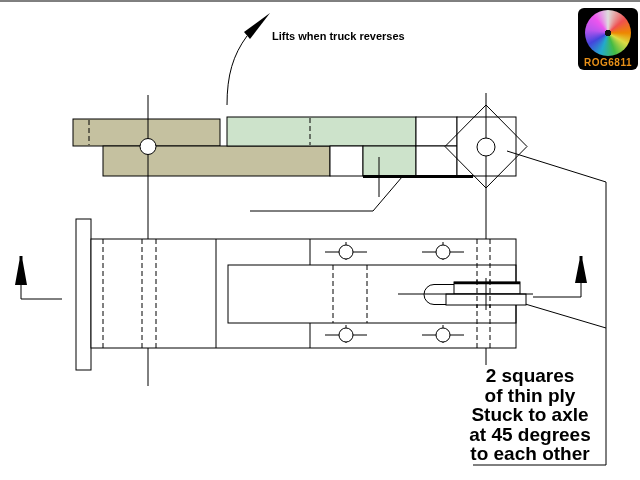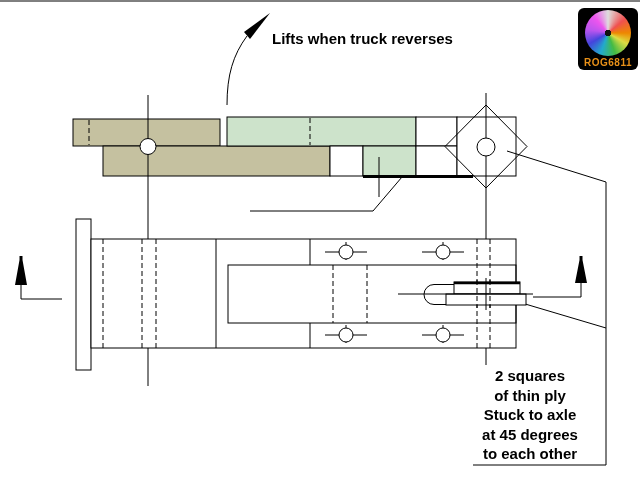--- a/index.html
+++ b/index.html
@@ -10,23 +10,23 @@
   svg{position:absolute;left:0;top:0;}
   .ln{stroke:#000;stroke-width:1;fill:none;}
   .dash{stroke:#000;stroke-width:1;fill:none;stroke-dasharray:5 3;}
   .sdash{stroke:#000;stroke-width:1;fill:none;stroke-dasharray:3 2;}
   .thick{stroke:#000;stroke-width:3;fill:none;}
   .part{stroke:#000;stroke-width:1;}
   .whitefill{fill:#fff;stroke:#000;stroke-width:1;}
   .nofill{fill:none;stroke:#000;stroke-width:1;}
   .solid{fill:#000;stroke:none;}
   .label{position:absolute;color:#000;font-weight:bold;}
-  .lifts{left:272px;top:30px;font-size:15px;}
+  .lifts{left:272px;top:30px;font-size:11px;}
   .clicker{left:256px;top:189px;font-size:14px;}
-  .ply{left:462px;top:366px;width:136px;font-size:15px;line-height:19.5px;
+  .ply{left:462px;top:366px;width:136px;font-size:19px;line-height:19.5px;
        text-align:center;white-space:pre-line;}
   .logo{position:absolute;left:578px;top:8px;width:60px;height:62px;
         background:#000;border-radius:6px;}
   .wheel{position:absolute;left:7px;top:2px;width:46px;height:46px;border-radius:50%;
     background:
       radial-gradient(circle at 50% 50%, #111 0 3px, rgba(0,0,0,0) 3.5px),
       conic-gradient(from 0deg, #dddddd, #f05050 50deg, #ee8800 90deg, #dddd44 120deg,
         #44bb44 160deg, #22aacc 200deg, #4444dd 240deg, #bb55ee 280deg,
         #ee55ee 320deg, #dddddd 360deg);
   }

